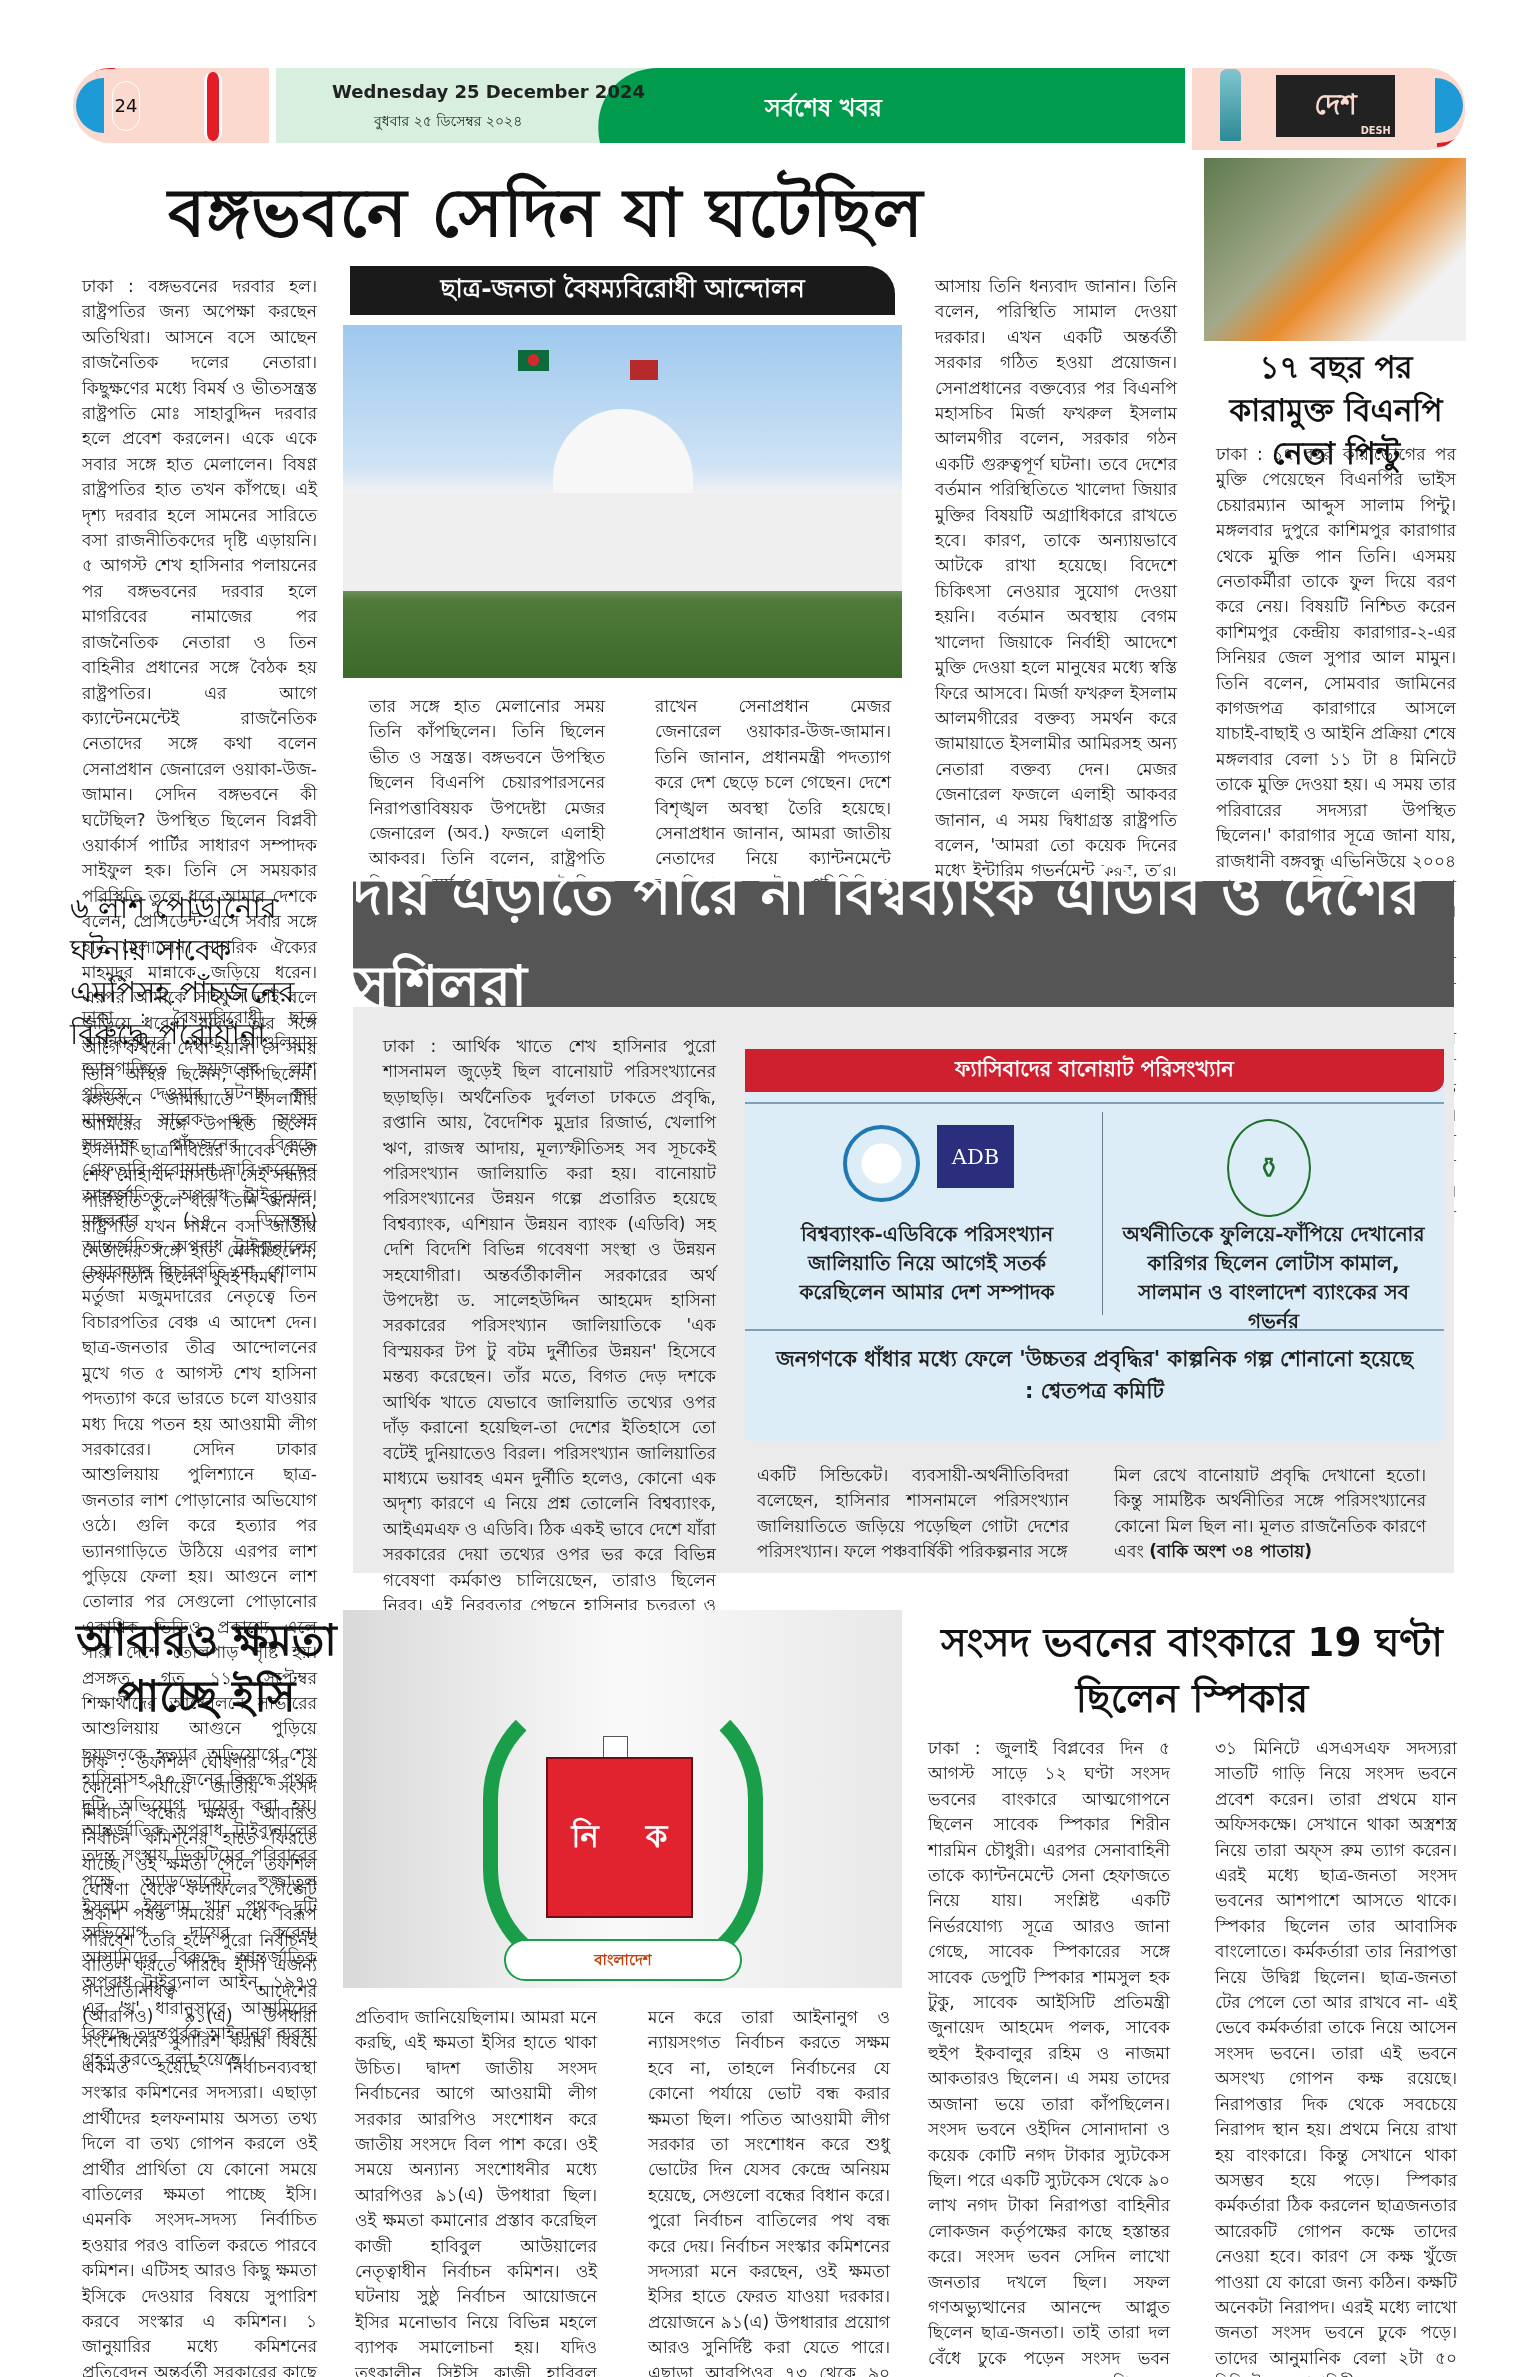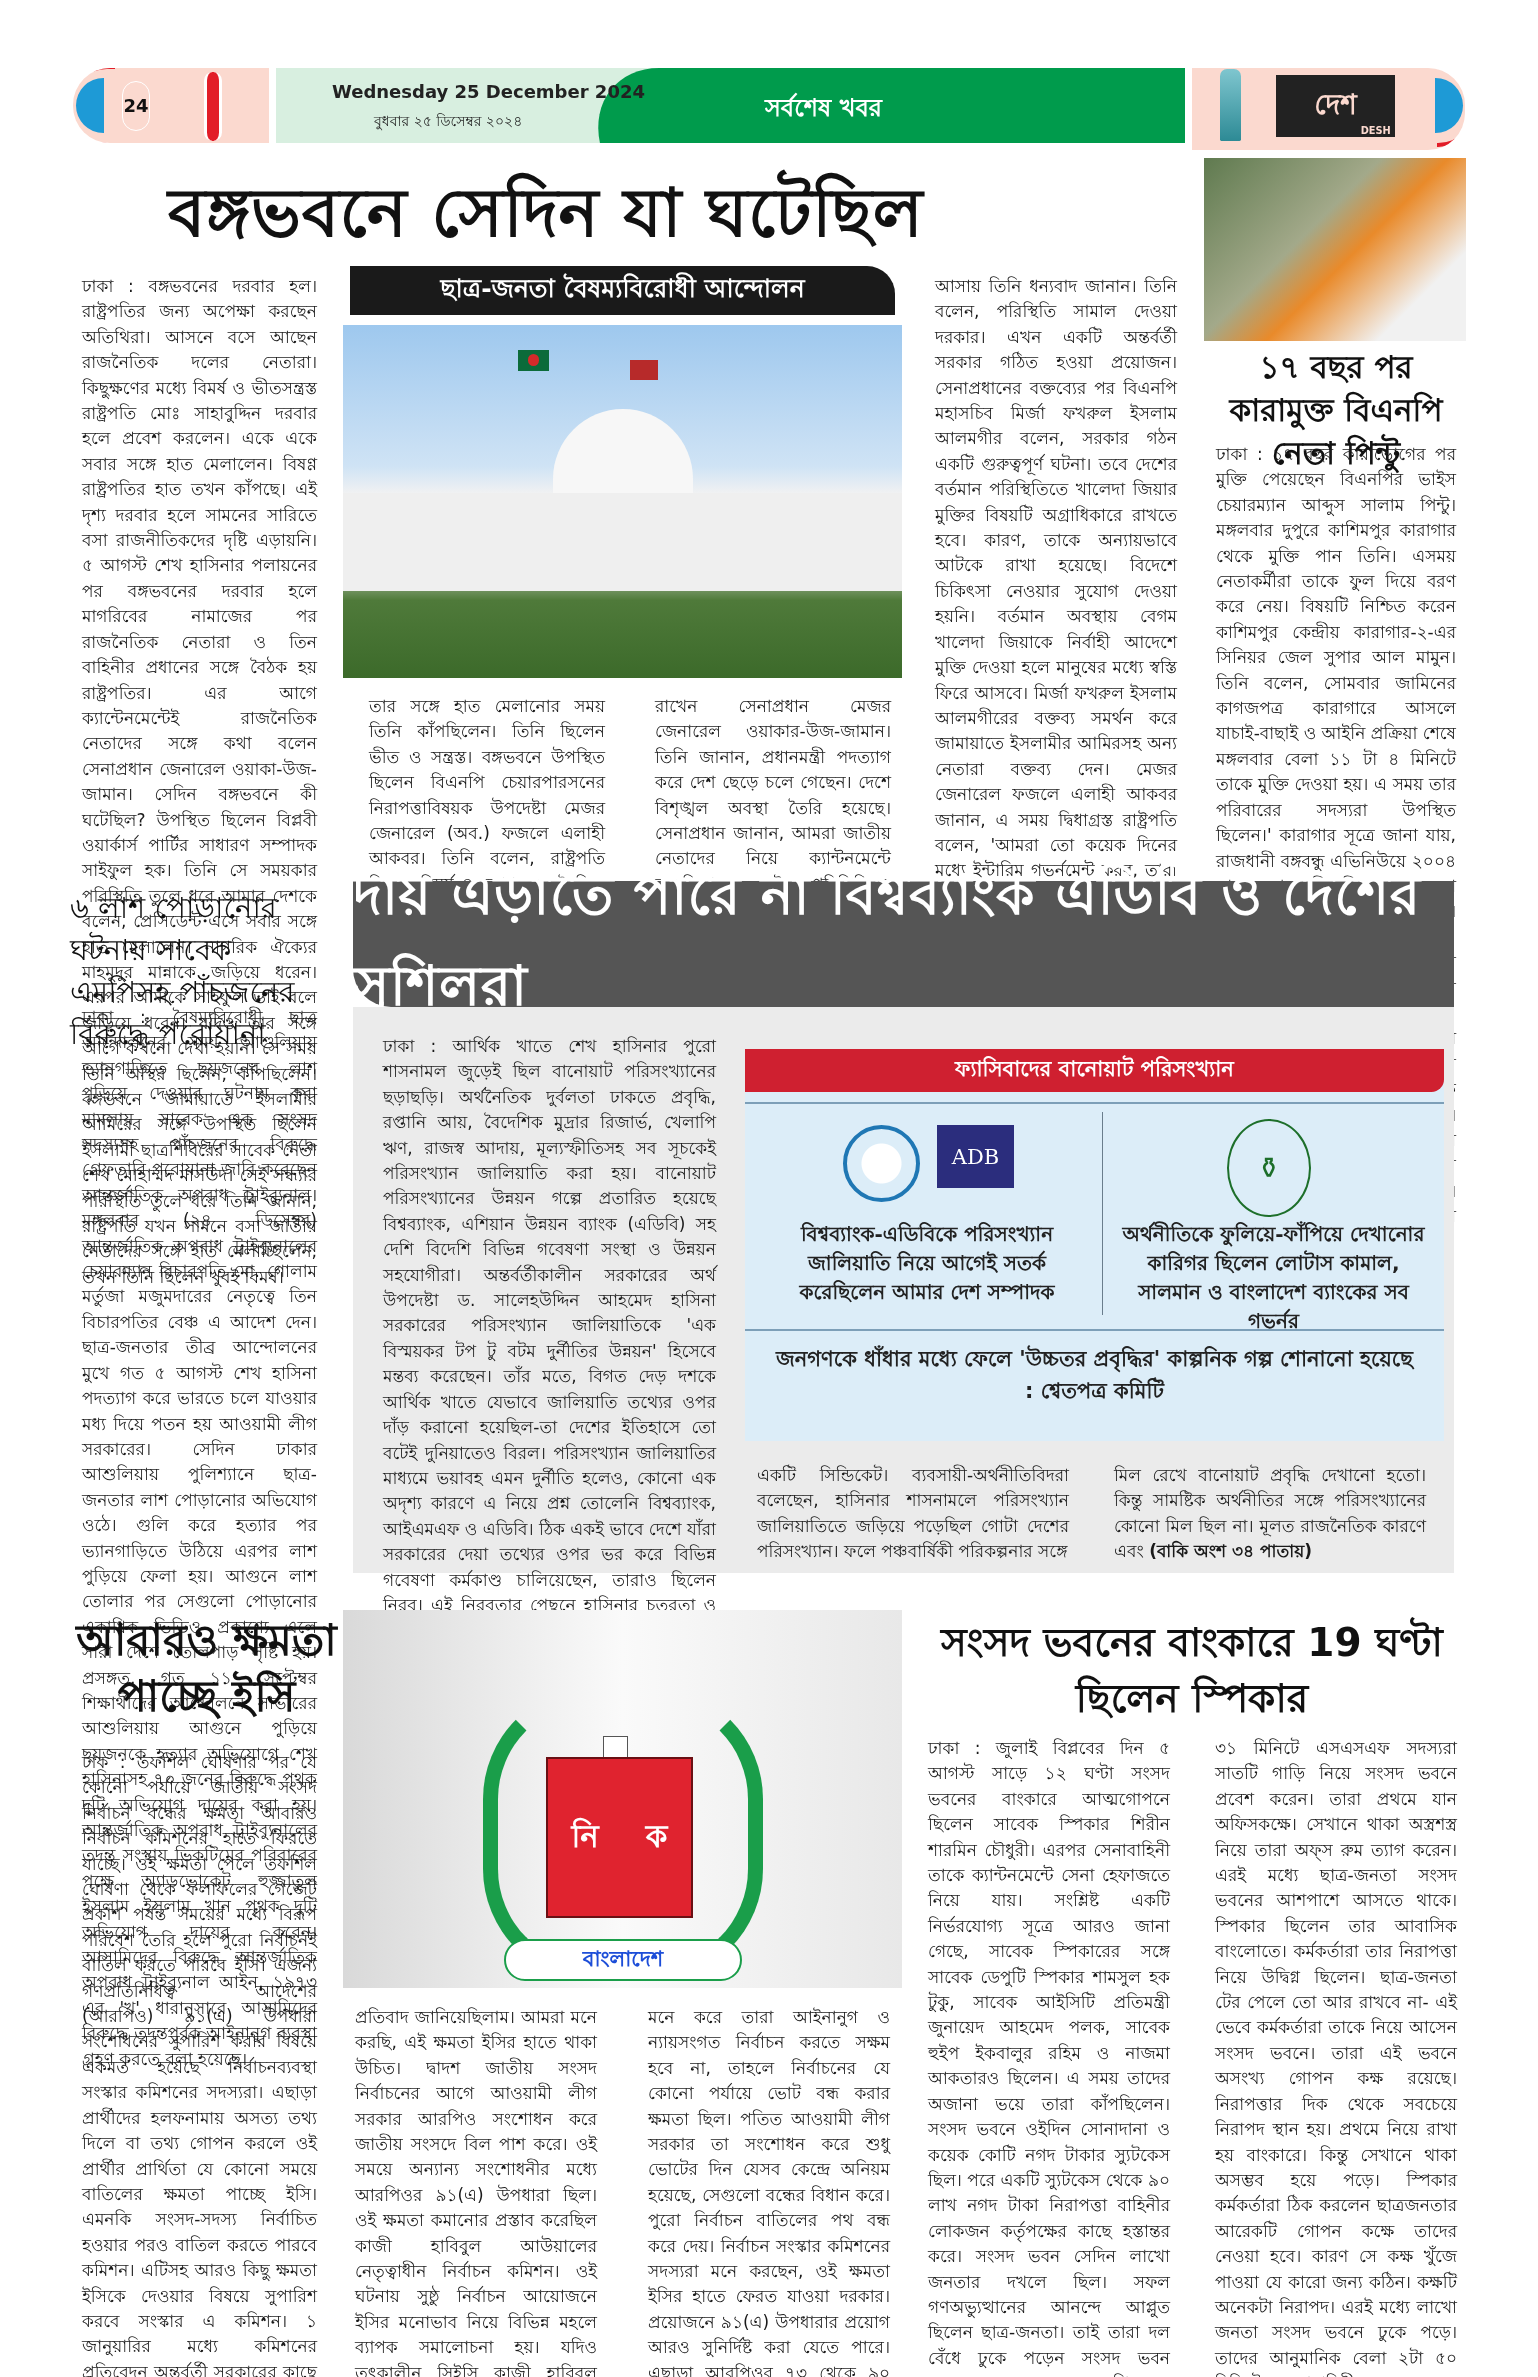--- a/index.html
+++ b/index.html
@@ -6,21 +6,21 @@
 body{width:1538px;height:2377px;background:#fff;font-family:"DejaVu Sans",sans-serif;color:#111;position:relative;overflow:hidden}
 .abs{position:absolute}
 .body-text{font-size:17px;line-height:25.4px;text-align:justify;color:#1a1a1a}
 .body-text p{margin:12px}
 .more{font-weight:bold}
 
 .hdr{left:73px;top:68px;width:1392px;height:75px}
 .hdr-left{left:0;top:0;width:196px;height:75px;background:#fbd9cf;border-radius:37px 0 0 37px;overflow:hidden}
 .hdr-left .arc1{left:-7px;top:-3.5px;width:49px;height:82px;border:4.2px solid #e21d28;border-right:none;border-radius:42px 0 0 42px}
 .hdr-left .arc2{left:2.8px;top:9.8px;width:28px;height:55px;background:#1e9ad6;border-radius:28px 0 0 28px}
-.page-num{left:49px;top:12.6px;width:28px;height:50px;border:1.4px solid #fff;border-radius:14px;font-weight:bold;font-size:18px;display:flex;align-items:center;justify-content:center;color:#111}
+.page-num{left:39px;top:12.6px;width:28px;height:50px;border:1.4px solid #fff;border-radius:14px;font-weight:normal;font-size:18px;display:flex;align-items:center;justify-content:center;color:#111}
 .logo-mini{left:131px;top:3.5px;width:18px;height:69px;border-left:3.5px solid #fff;border-right:3.5px solid #fff;background:#e21d28;border-radius:8.4px}
 .hdr-mid{left:203px;top:0;width:909px;height:75px;background:#d8efe0;overflow:hidden}
 .hdr-green{left:308px;top:0;width:629px;height:75px;background:#009b4c;border-radius:98px 0 0 0;transform:skewX(12deg);transform-origin:top}
 .hdr-date{left:56px;top:12.6px;font-weight:bold;font-size:18px;color:#222}
 .hdr-date-bn{left:98px;top:42px;font-size:14px;color:#222}
 .hdr-title{left:489px;top:21px;color:#fff;font-size:24px;font-weight:bold}
 .hdr-right{left:1119px;top:0;width:273px;height:82px;background:#fbd9cf;border-radius:0 37px 37px 0;overflow:hidden}
 .hdr-right .statue{left:28px;top:1.4px;width:21px;height:72px;background:linear-gradient(#7fc6cf,#2d8a95);border-radius:7px 7px 1.4px 1.4px}
 .hdr-right .brand{left:84px;top:7px;width:119px;height:62px;background:#222;color:#fbd9cf;font-weight:bold;font-size:28px;display:flex;align-items:center;justify-content:center}
 .hdr-right .brand small{font-size:9.8px;position:absolute;right:4.2px;bottom:1.4px}
@@ -62,21 +62,21 @@
 .info-foot{left:0;top:294px;width:699px;text-align:center;font-size:21px;line-height:32px;font-weight:bold;color:#222;padding:0 28px}
 .info-bottom{left:745px;top:1451px;width:699px}
 .info-bottom .col{position:absolute;top:0;width:336px}
 
 .h3-left{left:70px;top:1612px;width:273px;font-size:43px;line-height:56px;text-align:center;font-weight:bold}
 .ec-photo{left:343px;top:1610px;width:559px;height:378px;background:linear-gradient(90deg,#d9d9d9,#fafafa 50%,#e8e8e8)}
 .ec-wreath-l{left:140px;top:77px;width:112px;height:294px;border:15.4px solid #1a9e4a;border-right:none;border-radius:140px 0 0 140px;border-top-color:transparent}
 .ec-wreath-r{left:308px;top:77px;width:112px;height:294px;border:15.4px solid #1a9e4a;border-left:none;border-radius:0 140px 140px 0;border-top-color:transparent}
 .ec-box{left:203px;top:147px;width:147px;height:161px;background:#e0232f;border:2.1px solid #6a1014;display:flex;align-items:center;justify-content:space-around;color:#fff;font-size:31px;font-weight:bold}
 .ec-slip{left:260px;top:126px;width:25px;height:38px;background:#fff;border:1.4px solid #555}
-.ec-ribbon{left:161px;top:329px;width:238px;height:42px;background:#fff;border:2.1px solid #1a9e4a;border-radius:21px;display:flex;align-items:center;justify-content:center;color:#1d4ed8;font-size:21px;font-weight:bold}
+.ec-ribbon{left:161px;top:329px;width:238px;height:42px;background:#fff;border:2.1px solid #1a9e4a;border-radius:21px;display:flex;align-items:center;justify-content:center;color:#c2410c;font-size:15px;font-weight:bold}
 .left-body3{left:70px;top:1738px;width:259px}
 .mid-body3a{left:343px;top:1993px;width:266px}
 .mid-body3b{left:636px;top:1993px;width:266px}
 .h3-right{left:916px;top:1615px;width:552px;font-size:39px;line-height:56px;text-align:center;font-weight:bold}
 .right-body3a{left:916px;top:1724px;width:266px}
 .right-body3b{left:1203px;top:1724px;width:266px}
 </style>
 </head>
 <body>
 

